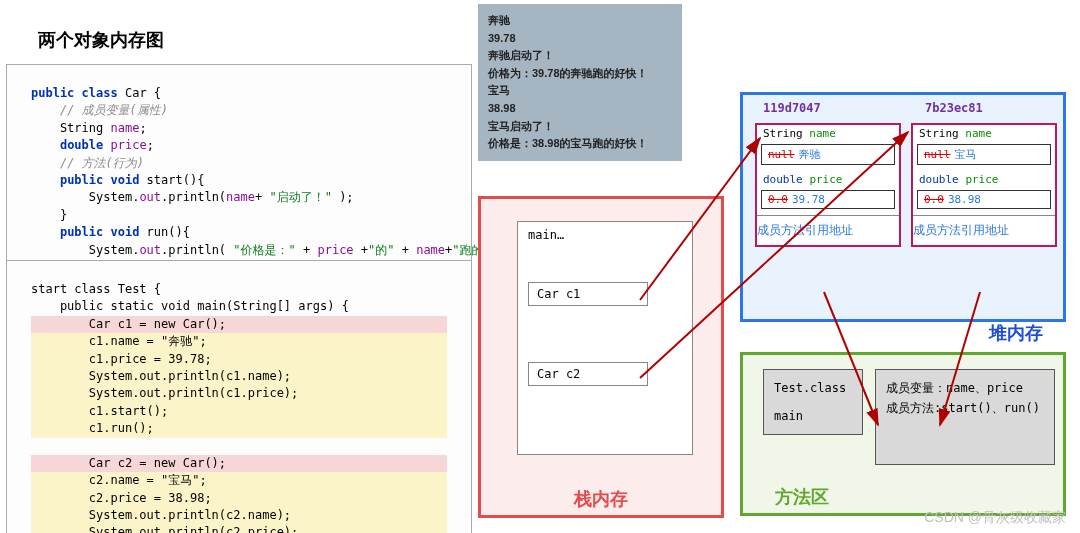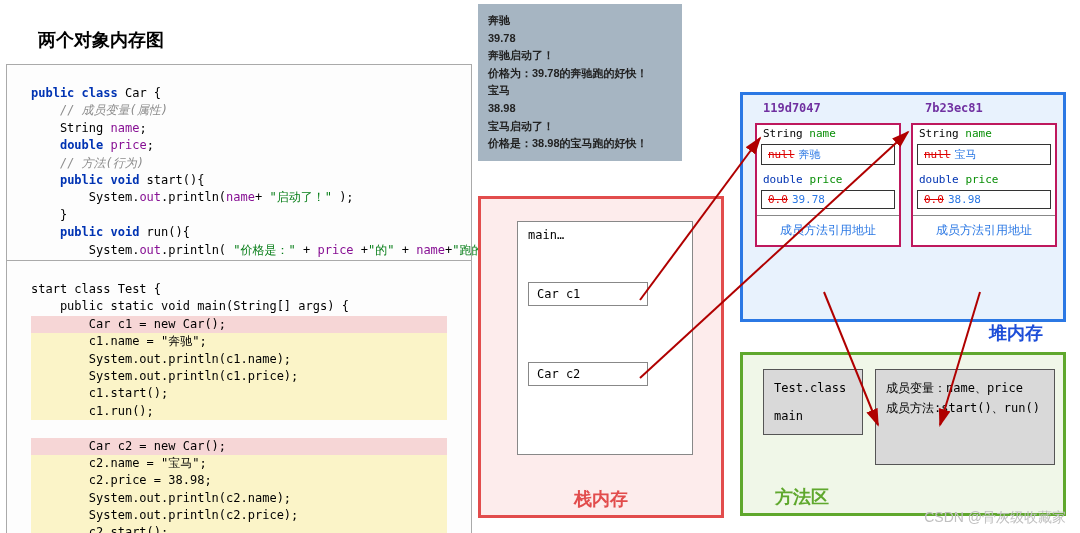--- a/index.html
+++ b/index.html
@@ -35,21 +35,21 @@
   .heap { position:absolute; left:740px; top:92px; width:326px; height:230px; border:3px solid #2b78e4; background:#e8f2fd; }
   .heap-label { position:absolute; right:20px; bottom:-26px; color:#1d4ed8; font-size:18px; font-weight:bold; }
   .obj { position:absolute; top:28px; width:146px; border:2px solid #be185d; background:#fff; }
   .obj1 { left:12px; }
   .obj2 { left:168px; }
   .addr { position:absolute; top:6px; font-family:Consolas,monospace; font-size:12px; color:#7030a0; font-weight:bold; }
   .fieldbox { padding:2px 6px; font-family:Consolas,monospace; font-size:11px; }
   .fieldbox .t-name { color:#0a8f08; }
   .valbox { border:1px solid #333; margin:2px 4px 6px 4px; padding:2px 6px; font-family:Consolas,monospace; font-size:11px; color:#2b78e4; position:relative; }
   .valbox .old { color:#d00; text-decoration:line-through; margin-right:4px; }
-  .methodref { text-align:center; padding:6px 0; color:#2b78e4; font-size:12px; border-top:1px solid #888; }
+  .methodref { text-align:left; padding:6px 0; color:#2b78e4; font-size:12px; border-top:1px solid #888; }
 
   .method-area { position:absolute; left:740px; top:352px; width:326px; height:164px; border:3px solid #5fa82d; background:#f0f7e8;padding-left:48px; }
   .method-label { position:absolute; left:32px; bottom:4px; color:#5fa82d; font-size:18px; font-weight:bold; }
   .classbox { position:absolute; top:14px; border:1px solid #555; background:#d9d9d9; padding:8px 10px; font-family:Consolas,monospace; font-size:12px; line-height:1.7; }
   .classbox1 { left:20px; width:100px; height:66px; }
   .classbox2 { left:132px; width:180px; height:96px; }
 
   .watermark { position:absolute; right:14px; bottom:6px; color:#c0c0c0; font-size:14px; }
 
   svg.arrows { position:absolute; left:0; top:0; width:1080px; height:533px; pointer-events:none; }
@@ -70,21 +70,21 @@
     }
     <span class="kw">public void</span> run(){
         System.<span class="field">out</span>.println( <span class="str">"价格是："</span> + <span class="field">price</span> +<span class="str">"的"</span> + <span class="field">name</span>+<span class="str">"跑的快！"</span>);
     }
 }</pre>
 </div>
 
 <div class="codebox code2">
   <pre><span>start class Test {</span>
 <span>    public static void main(String[] args) {</span>
-<span class="hl-red">        Car c1 = new Car();</span><span class="hl-yel">        c1.name = "奔驰";</span><span class="hl-yel">        System.out.println(c1.name);</span><span class="hl-yel">        System.out.println(c1.price);</span><span class="hl-yel">        c1.start();</span><span class="hl-yel">        c1.run();</span><span></span>
+<span class="hl-red">        Car c1 = new Car();</span><span class="hl-yel">        c1.name = "奔驰";</span><span class="hl-yel">        c1.price = 39.78;</span><span class="hl-yel">        System.out.println(c1.name);</span><span class="hl-yel">        System.out.println(c1.price);</span><span class="hl-yel">        c1.start();</span><span class="hl-yel">        c1.run();</span><span></span>
 <span class="hl-red">        Car c2 = new Car();</span><span class="hl-yel">        c2.name = "宝马";</span><span class="hl-yel">        c2.price = 38.98;</span><span class="hl-yel">        System.out.println(c2.name);</span><span class="hl-yel">        System.out.println(c2.price);</span><span class="hl-yel">        c2.start();</span>
 </pre>
 </div>
 
 <div class="console">
   <div>奔驰</div>
   <div>39.78</div>
   <div>奔驰启动了！</div>
   <div>价格为：39.78的奔驰跑的好快！</div>
   <div>宝马</div>

